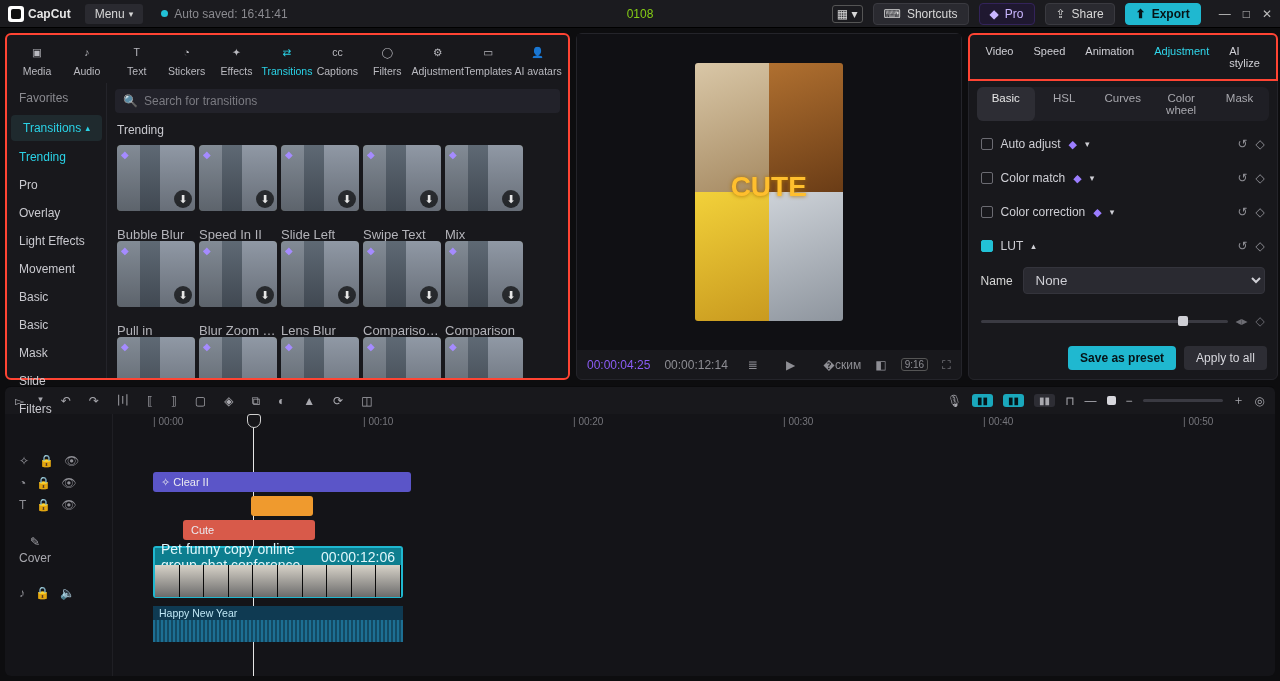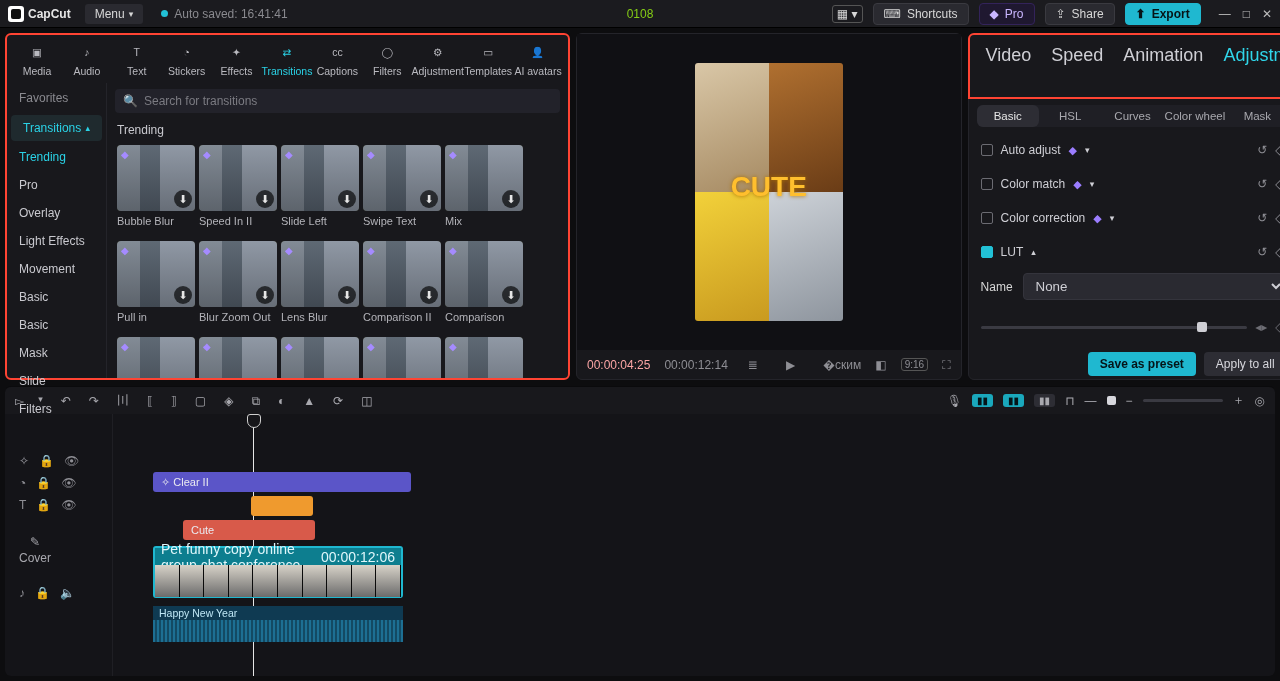--- a/index.html
+++ b/index.html
@@ -36,40 +36,40 @@
   .search{margin:6px 8px;background:#22222a;border-radius:4px;padding:5px 8px;color:#7b7b82;display:flex;align-items:center;gap:6px;}
   .ghead{padding:4px 10px;color:#c9c9cf;}
   .grid{flex:1;overflow:hidden;padding:4px 2px 0 10px;display:grid;grid-template-columns:repeat(5,78px);grid-auto-rows:92px;gap:4px 4px;align-content:start;}
   .thumb{width:78px;}
   .thumb .img{width:78px;height:66px;border-radius:4px;position:relative;background:#2f3014;overflow:hidden;}
   .thumb .img::before{content:"";position:absolute;inset:0;background:
      linear-gradient(180deg,rgba(255,255,255,.05),rgba(0,0,0,.25)),
      linear-gradient(90deg,#7c8590 0 30%,#56616d 30% 55%,#8a93a0 55% 100%);}
   .thumb .img .dl{position:absolute;right:3px;bottom:3px;width:18px;height:18px;border-radius:50%;background:rgba(0,0,0,.65);display:flex;align-items:center;justify-content:center;color:#e6e6e6;font-size:11px;}
   .thumb .img .dia{position:absolute;left:4px;top:4px;color:#a58bff;font-size:10px;}
-  .thumb .lbl{margin-top:4px;color:#b3b3b9;font-size:11px;white-space:nowrap;overflow:hidden;text-overflow:ellipsis;}
+  .thumb .lbl{margin-top:16px;color:#b3b3b9;font-size:13px;white-space:nowrap;overflow:hidden;text-overflow:ellipsis;}
   
   .player{flex:1;display:flex;flex-direction:column;}
   .player .pHead{display:flex;align-items:center;justify-content:space-between;padding:8px 10px;color:#9a9aa0;}
   .player .canvas{flex:1;display:flex;align-items:center;justify-content:center;background:#101014;}
   .frame{width:148px;height:258px;background:#111;border-radius:3px;position:relative;overflow:hidden;}
   .frame .cell{position:absolute;width:50%;height:50%;}
   .frame .c1{left:0;top:0;background:linear-gradient(160deg,#d9c7a7,#a68a62);}
   .frame .c2{right:0;top:0;background:linear-gradient(160deg,#b07030,#6a3c16);}
   .frame .c3{left:0;bottom:0;background:linear-gradient(160deg,#f2d13a,#c99a1f);}
   .frame .c4{right:0;bottom:0;background:linear-gradient(160deg,#cdd2d8,#8e959e);}
   .frame .cute{position:absolute;left:50%;top:48%;transform:translate(-50%,-50%);font-weight:900;font-size:28px;color:#ffbf2e;text-shadow:0 0 4px #a86f00;}
   .playerbar{display:flex;align-items:center;padding:6px 10px;gap:14px;color:#8e8e94;}
-  .playerbar .time1{color:#fca5a5;}
+  .playerbar .time1{color:#8b5cf6;}
   .playerbar .spacer{flex:1;}
   .playerbar .ico{cursor:pointer;}
   
   .insp{width:330px;display:flex;flex-direction:column;}
   .tabsH{display:flex;border:2px solid #ff4433;border-radius:6px 6px 0 0;margin:-1px -1px 0 -1px;padding:6px 6px;}
-  .tabsH .t{padding:4px 10px;color:#cfcfd5;cursor:pointer;font-size:18px;}
+  .tabsH .t{padding:4px 10px;color:#cfcfd5;cursor:pointer;font-size:11px;}
   .tabsH .t.active{color:#30d6ea;}
   .subtabs{display:flex;background:#1f1f25;border-radius:6px;margin:6px 8px;}
   .subtabs .s{flex:1;text-align:center;padding:5px 0;color:#a8a8ae;cursor:pointer;font-size:11.5px;}
   .subtabs .s.active{background:#2d2d34;border-radius:6px;color:#e6e6e6;}
   .prop{display:flex;align-items:center;padding:10px 12px;color:#cfcfd5;gap:8px;}
   .prop .chk{width:12px;height:12px;border:1px solid #6b6b72;border-radius:2px;}
   .prop .chk.on{background:#22c1d6;border-color:#22c1d6;}
   .prop .dia{color:#9b7dff;font-size:11px;}
   .prop .row-right{margin-left:auto;display:flex;gap:8px;color:#8e8e94;}
   .lutName{display:flex;align-items:center;gap:10px;padding:4px 12px 12px 12px;}
@@ -499,20 +499,28 @@
     </div>
     <div style="height:6px;"></div>
     <div class="row">
         <span>♪</span>
         <span>🔒</span>
         <span>🔈</span>
       </div>
   </div>
 
   <div class="tlarea">
+    <div class="ruler" id="ruler">
+        <span style="left: 40px;">| 00:00</span>
+        <span style="left: 250px;">| 00:10</span>
+        <span style="left: 460px;">| 00:20</span>
+        <span style="left: 670px;">| 00:30</span>
+        <span style="left: 870px;">| 00:40</span>
+        <span style="left: 1070px;">| 00:50</span>
+      </div>
     <div class="playhead"></div>
 
     <div class="track" style="top:58px;">
       <div class="clip purple" style="left:40px;width:258px;">
         <span>✧</span>&nbsp;
         <span>Clear II</span>
       </div>
     </div>
     <div class="track" style="top:82px;">
       <div class="clip orange" style="left:138px;width:62px;"></div>

